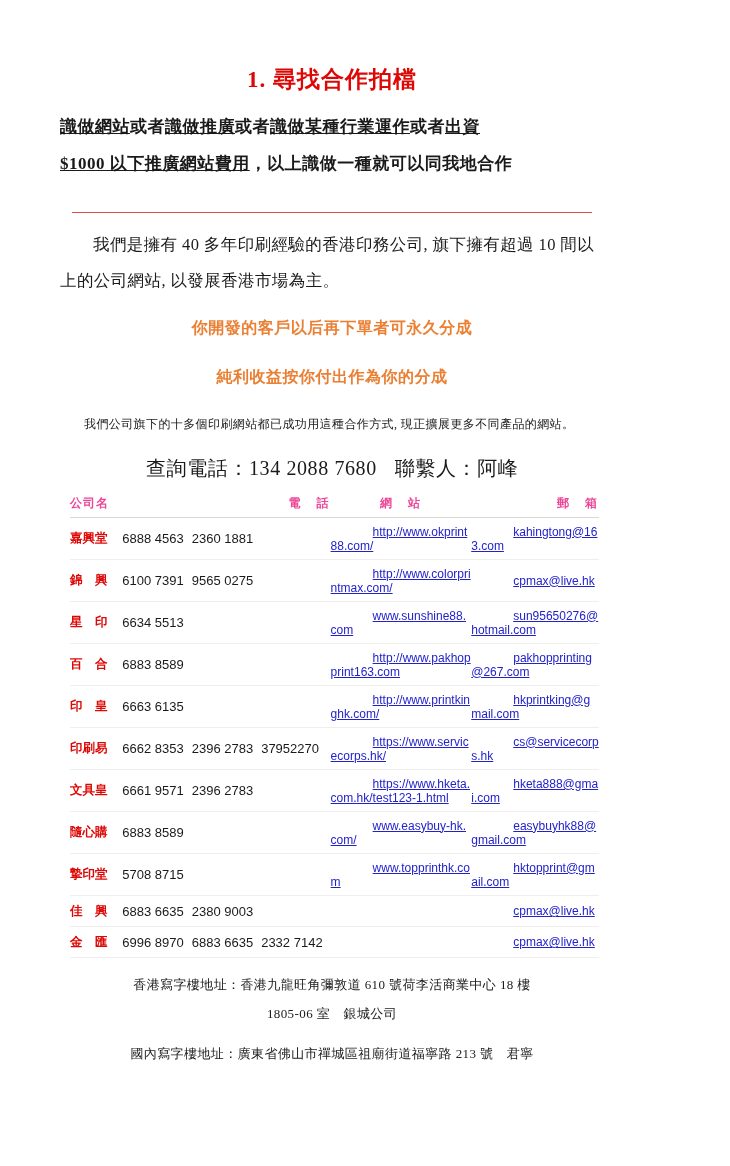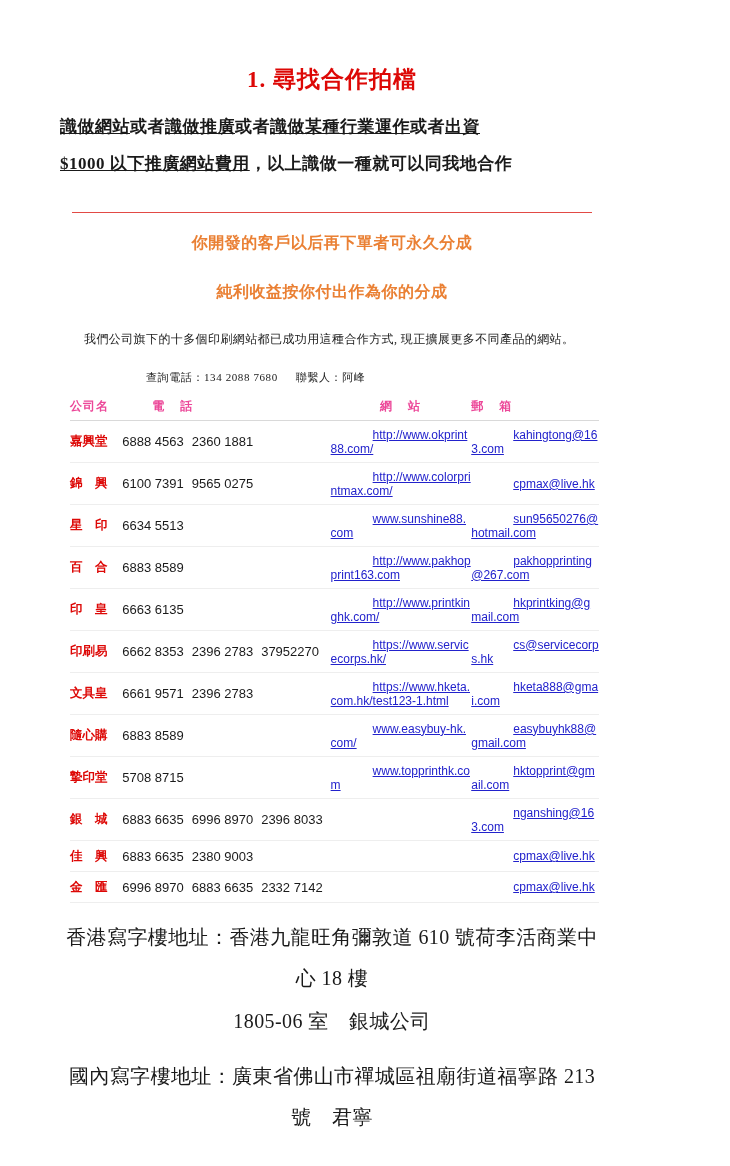--- a/index.html
+++ b/index.html
@@ -78,21 +78,21 @@
   .para2 {
     font-size: 12px;
     line-height: 2.1;
     margin: 16px 0 0 0;
     text-indent: 2em;
     letter-spacing: 0.4px;
   }
 
   
   .contact-line {
-    font-size: 11px;
+    font-size: 20px;
     margin: 18px 0 0 0;
     padding-left: 86px;
     letter-spacing: 0.6px;
   }
   .contact-line .gap { display: inline-block; width: 18px; }
 
   
   .tbl-wrap {
     margin: 10px 0 0 0;
     padding: 0 5px 0 10px;
@@ -107,23 +107,23 @@
     font-family: "Liberation Serif", serif;
     font-size: 12px;
     font-weight: bold;
     color: #ec4899;
     padding: 3px 0 5px 0;
     text-align: left;
     letter-spacing: 2px;
     border-bottom: 1px solid #d9d9d9;
   }
   table.contacts th.c-name { width: 62px; text-align: left; letter-spacing: 1px;}
-  table.contacts th.c-tel  { width: 175px; text-align: left; padding-left: 30px;}
+  table.contacts th.c-tel  { width: 175px; text-align: right; padding-left: 30px;}
   table.contacts th.c-web  { width: 200px; text-align: center; }
-  table.contacts th.c-mail { width: 180px; text-align: left; }
+  table.contacts th.c-mail { width: 180px; text-align: right; }
   table.contacts td {
     padding: 6.5px 0;
     border-bottom: 1px solid #eeeeee;
     vertical-align: middle;
   }
   td.name {
     color: #dd0806;
     font-family: Liberation Serif, serif;
     font-size: 12.5px;
     font-weight: bold;
@@ -140,21 +140,21 @@
     text-decoration: underline;
     font-size: 12px;
     word-break: break-all;
     margin-left: 42px;
   }
   td.web { padding-left: 2px; }
   td.mail { padding-left: 4px; }
 
   
   .addr {
-    font-size: 20px;
+    font-size: 13px;
     text-align: center;
     line-height: 2.05;
     margin: 14px 0 0 0;
     letter-spacing: 0.4px;
   }
   .addr-2 { margin-top: 2px; }
 </style>
 </head>
 <body>
 
@@ -163,20 +163,21 @@
   <h1 class="title-main">1. 尋找合作拍檔</h1>
 
   <p class="lead">
     <span class="u">識做網站</span><span class="nu">或者</span><span class="u">識做推廣</span><span class="nu">或者</span><span class="u">識做某種行業運作</span><span class="nu">或者</span><span class="u">出資</span><br>
     <span class="u">$1000 以下推廣網站費用</span><span class="nu">，以上識做一種就可以同我地合作</span>
   </p>
 
   <hr class="divider">
 
 
+  <p class="para">我們是擁有 40 多年印刷經驗的香港印務公司, 旗下擁有超過 10 間以上的公司網站, 以發展香港市場為主。</p>
 
   <p class="highlight">你開發的客戶以后再下單者可永久分成</p>
   <p class="highlight">純利收益按你付出作為你的分成</p>
 
   <p class="para2">我們公司旗下的十多個印刷網站都已成功用這種合作方式, 現正擴展更多不同產品的網站。</p>
 
   <p class="contact-line">
     <span>查詢電話：</span><span>134 2088 7680</span><span class="gap"></span><span>聯繫人：</span><span>阿峰</span>
   </p>
 
@@ -239,26 +240,20 @@
             <td class="web"><a href="#">www.easybuy-hk.com/</a></td>
             <td class="mail"><a href="#">easybuyhk88@gmail.com</a></td>
           </tr>
           <tr>
             <td class="name">摯印堂</td>
             <td class="tel"><span class="n">5708 8715</span></td>
             <td class="web"><a href="#">www.topprinthk.com</a></td>
             <td class="mail"><a href="#">hktopprint@gmail.com</a></td>
           </tr>
           <tr>
-            <td class="name">銀　城</td>
-            <td class="tel"><span class="n">6883 6635</span><span class="n">6996 8970</span><span class="n">2396 8033</span></td>
-            <td class="web"></td>
-            <td class="mail"><a href="#">nganshing@163.com</a></td>
-          </tr>
-          <tr>
             <td class="name">佳　興</td>
             <td class="tel"><span class="n">6883 6635</span><span class="n">2380 9003</span></td>
             <td class="web"></td>
             <td class="mail"><a href="#">cpmax@live.hk</a></td>
           </tr>
           <tr>
             <td class="name">金　匯</td>
             <td class="tel"><span class="n">6996 8970</span><span class="n">6883 6635</span><span class="n">2332 7142</span></td>
             <td class="web"></td>
             <td class="mail"><a href="#">cpmax@live.hk</a></td>

